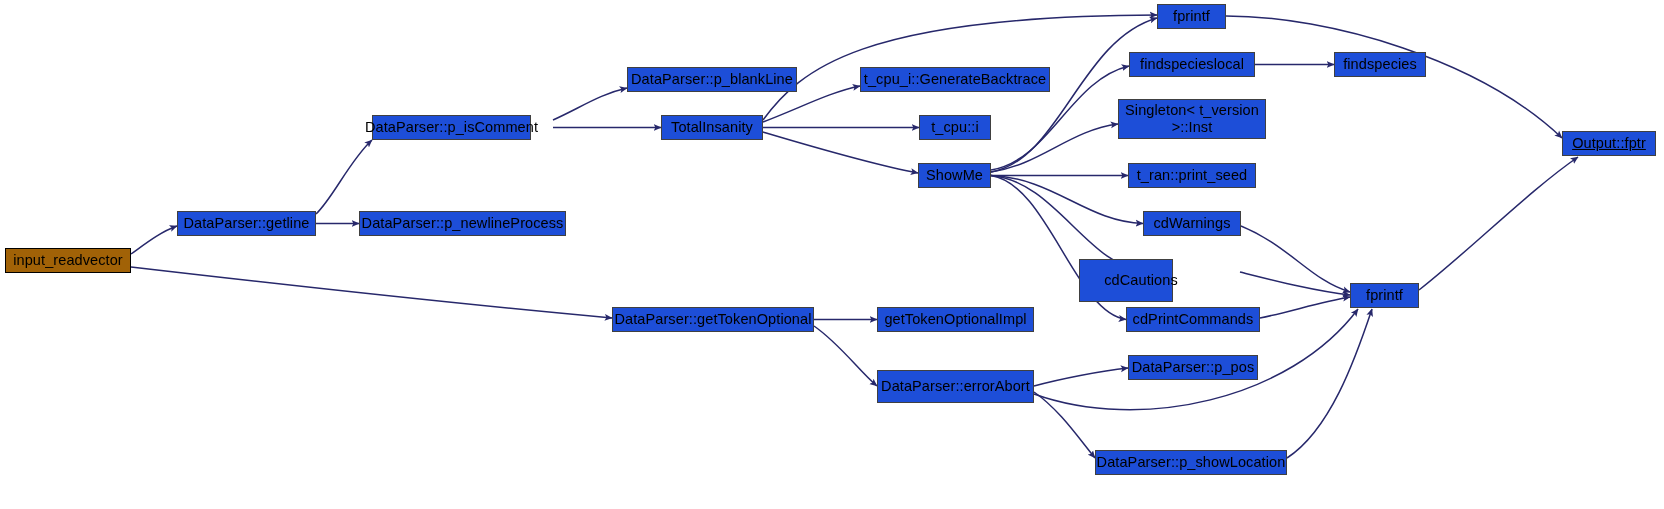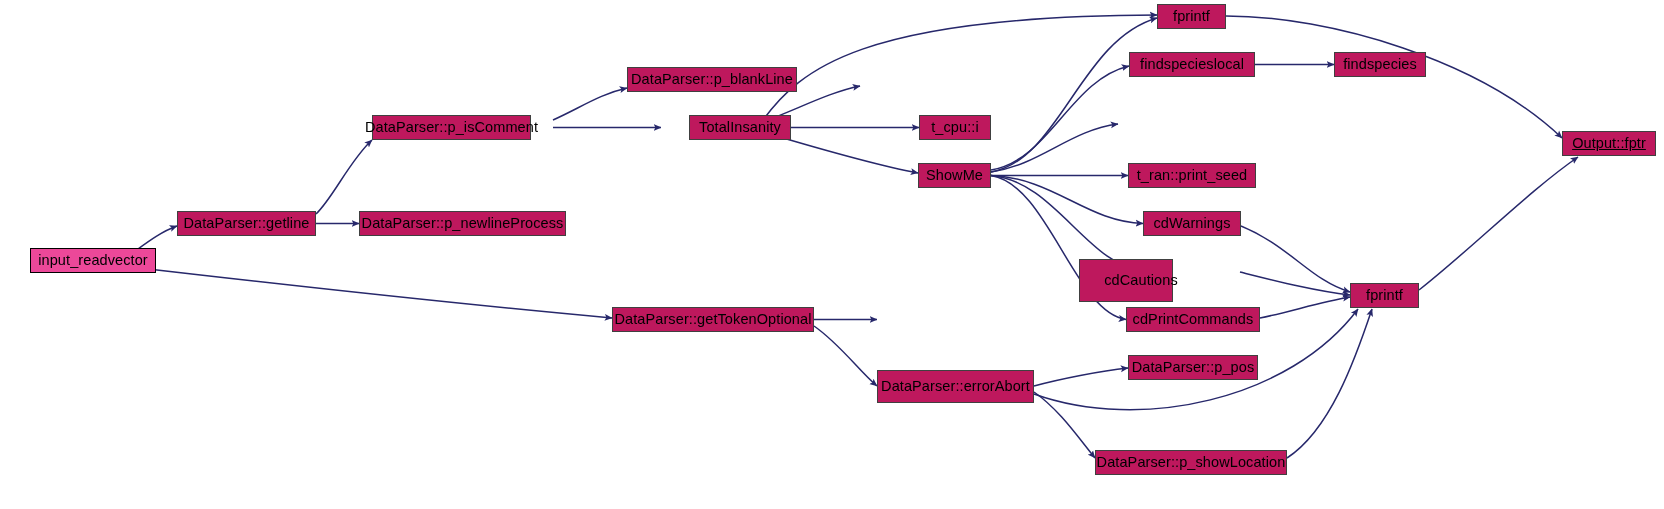--- a/index.html
+++ b/index.html
@@ -21,36 +21,35 @@
     left: 0;
     top: 0;
     width: 1664px;
     height: 509px;
     pointer-events: none;
   }
   .node {
     position: absolute;
     box-sizing: border-box;
     border: 1px solid #404040;
-    background: #be185d;
+    background: #1d4ed8;
     color: #000000;
     font-size: 14.5px;
     line-height: 1.12;
     display: flex;
     align-items: center;
     justify-content: center;
     text-align: center;
     white-space: pre;
     letter-spacing: 0.1px;
     z-index: 5;
   }
   .node.current {
-    background: #ec4899;
+    background: #a16207;
     border-color: #000000;
-    margin-left: 25px;
   }
   .node.two-line {
     white-space: pre-line;
     line-height: 1.2;
   }
 </style>
 </head>
 <body>
 
 <div id="canvas">
@@ -88,29 +87,33 @@
       <path d="M1034,386 C1060,379 1100,371 1128,368" fill="none" stroke="#27286b" stroke-width="1.5" marker-end="url(#arrow)"></path>
       <path d="M1034,394 C1140,432 1290,400 1358,309" fill="none" stroke="#27286b" stroke-width="1.5" marker-end="url(#arrow)"></path>
       <path d="M1034,392 C1060,410 1080,440 1095,458" fill="none" stroke="#27286b" stroke-width="1.5" marker-end="url(#arrow)"></path>
       <path d="M1287,458 C1330,430 1355,360 1372,309" fill="none" stroke="#27286b" stroke-width="1.5" marker-end="url(#arrow)"></path>
     </svg>
 <div class="node current" style="left: 5px; top: 248px; width: 126px; height: 25px;">input_readvector</div>
     <div class="node" style="left: 177px; top: 211px; width: 139px; height: 25px;">DataParser::getline</div>
     <div class="node" style="left: 372px; top: 115px; width: 159px; height: 25px;">DataParser::p_isComment</div>
     <div class="node" style="left: 627px; top: 67px; width: 170px; height: 25px;">DataParser::p_blankLine</div>
     <div class="node" style="left: 359px; top: 211px; width: 207px; height: 25px;">DataParser::p_newlineProcess</div>
-    <div class="node" style="left: 661px; top: 115px; width: 102px; height: 25px; margin-left: 28px;">TotalInsanity</div>
+    <div class="node" style="left: 661px; top: 115px; width: 102px; height: 25px;">TotalInsanity</div>
+    <div class="node" style="left: 860px; top: 67px; width: 190px; height: 25px;">t_cpu_i::GenerateBacktrace</div>
     <div class="node" style="left: 919px; top: 115px; width: 72px; height: 25px;">t_cpu::i</div>
     <div class="node" style="left: 918px; top: 163px; width: 73px; height: 25px;">ShowMe</div>
     <div class="node" style="left: 1157px; top: 4px; width: 69px; height: 25px;">fprintf</div>
     <div class="node" style="left: 1129px; top: 52px; width: 126px; height: 25px;">findspecieslocal</div>
     <div class="node" style="left: 1334px; top: 52px; width: 92px; height: 25px;">findspecies</div>
+    <div class="node two-line" style="left: 1118px; top: 99px; width: 148px; height: 40px;">Singleton&lt; t_version
+&gt;::Inst</div>
     <div class="node" style="left: 1128px; top: 163px; width: 128px; height: 25px;">t_ran::print_seed</div>
     <div class="node" style="left: 1143px; top: 211px; width: 98px; height: 25px;">cdWarnings</div>
     <div class="node" style="left: 1079px; top: 259px; width: 94px; height: 43px; padding-left: 30px;">cdCautions</div>
     <div class="node" style="left: 1126px; top: 307px; width: 134px; height: 25px;">cdPrintCommands</div>
     <div class="node" style="left: 1350px; top: 283px; width: 69px; height: 25px;">fprintf</div>
     <div class="node" style="left: 1128px; top: 355px; width: 130px; height: 25px;">DataParser::p_pos</div>
     <div class="node" style="left: 612px; top: 307px; width: 202px; height: 25px;">DataParser::getTokenOptional</div>
+    <div class="node" style="left: 877px; top: 307px; width: 157px; height: 25px;">getTokenOptionalImpl</div>
     <div class="node" style="left: 877px; top: 370px; width: 157px; height: 33px;">DataParser::errorAbort</div>
     <div class="node" style="left: 1095px; top: 450px; width: 192px; height: 25px;">DataParser::p_showLocation</div>
     <div class="node" style="left: 1562px; top: 131px; width: 94px; height: 25px; text-decoration: underline;">Output::fptr</div>
   </div>
 
 </body></html>

